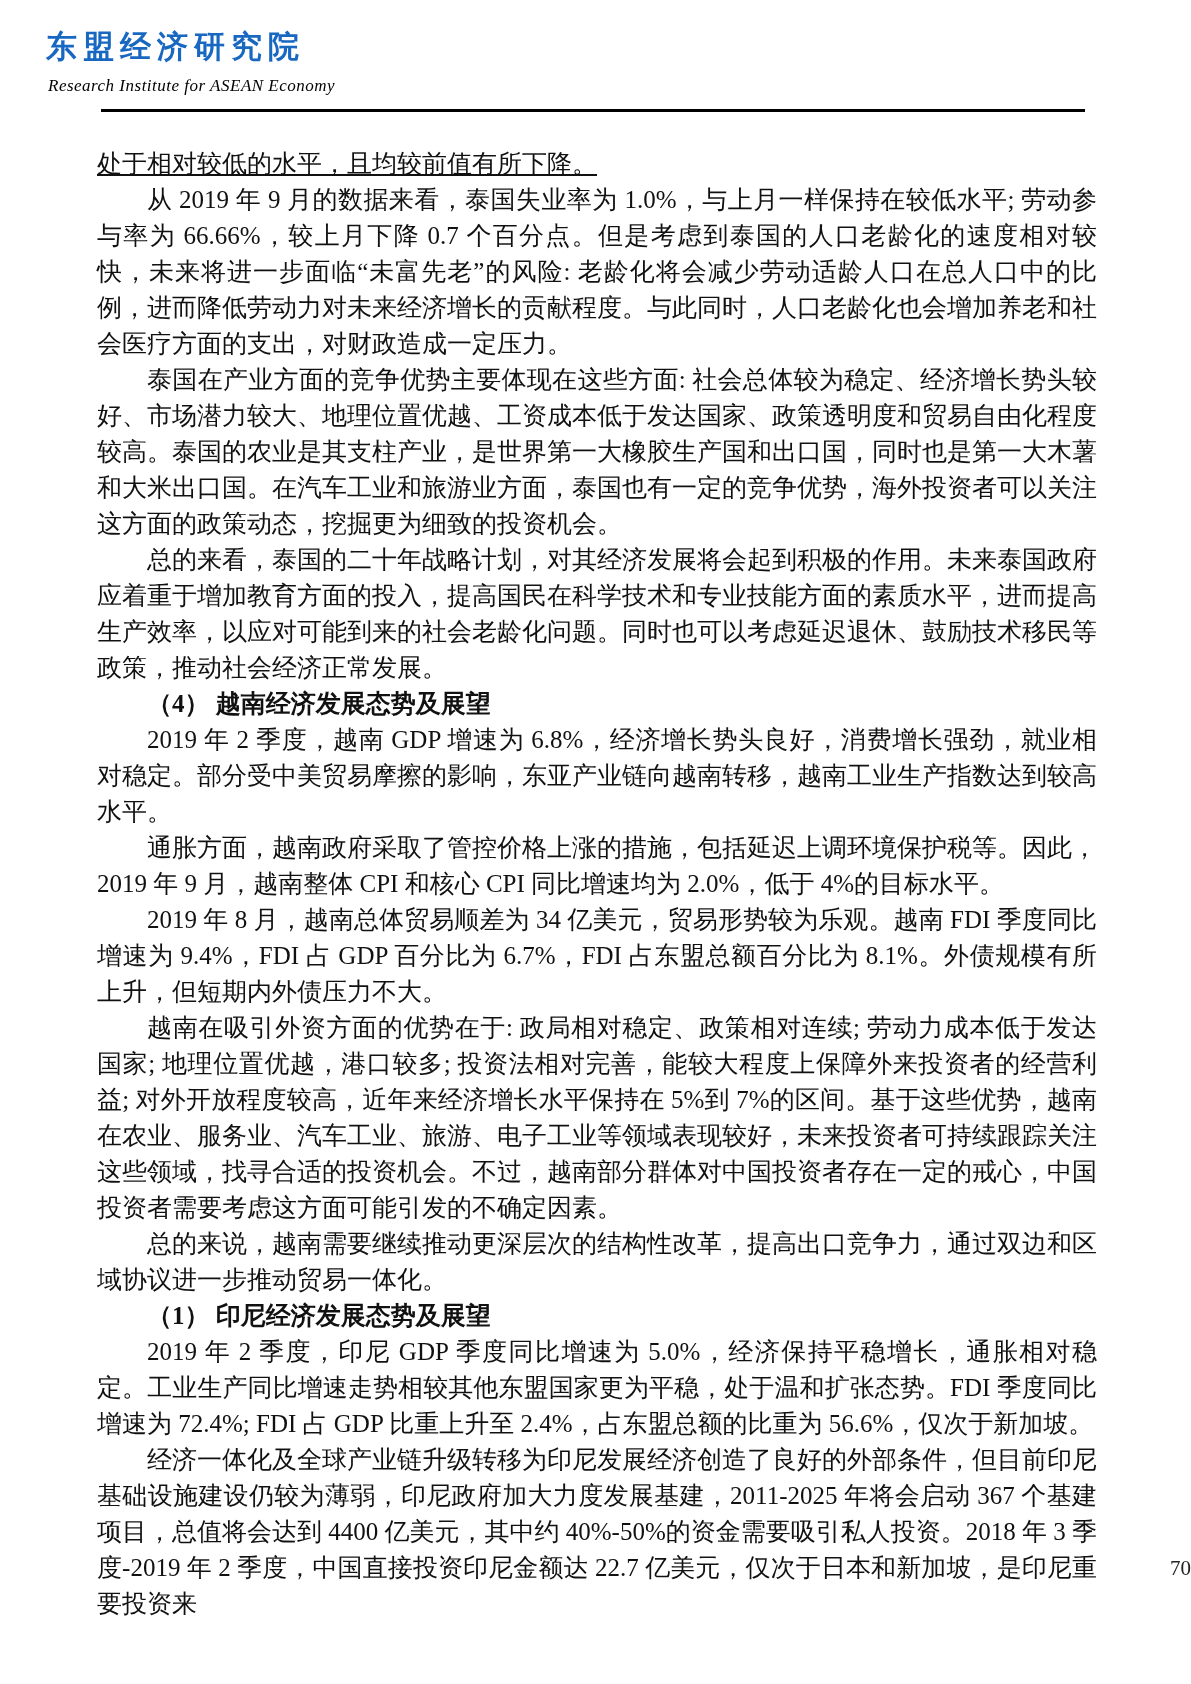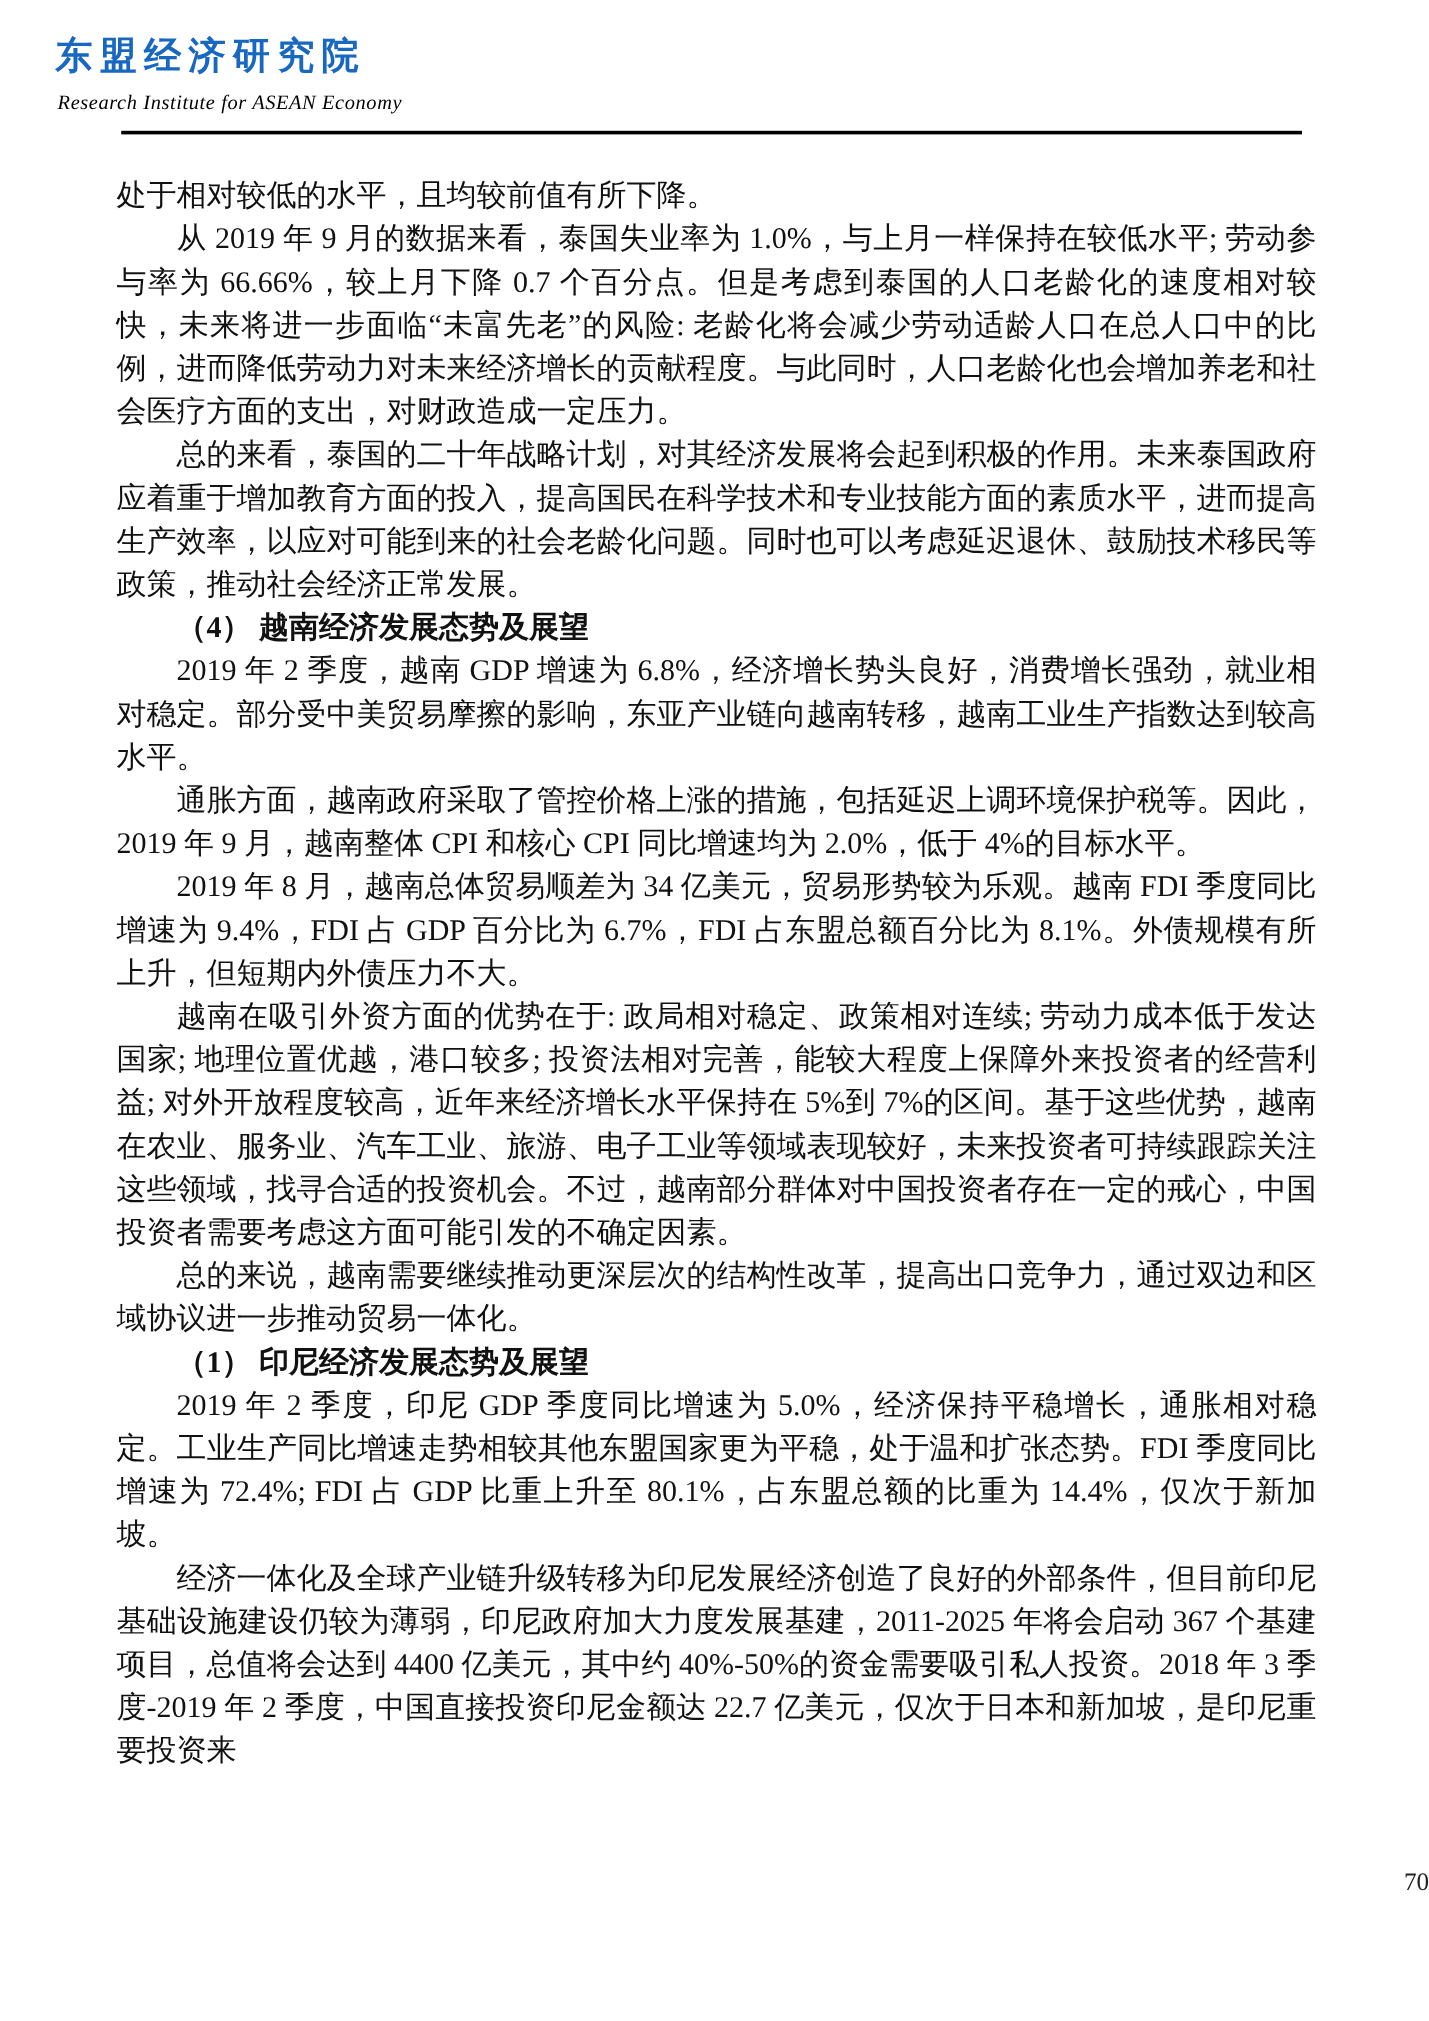--- a/index.html
+++ b/index.html
@@ -46,21 +46,21 @@
     width: 1000px;
     font-size: 25px;
     line-height: 36px;
     color: #111111;
     text-align: justify;
   }
   .doc-body p.para {
     margin: 0;
     text-indent: 2em;
   }
-  .doc-body p.para.no-indent { text-indent: 0; }
+  .doc-body p.para.no-indent { text-indent: 0; text-decoration: underline; }
   .doc-body p.para.heading {
     font-weight: bold;
     font-size: 25px;
   }
   .page-number {
     position: absolute;
     left: 0;
     top: 1556px;
     width: 100%;
     text-align: right;
@@ -75,27 +75,28 @@
 
   <div class="page-header">
     <div class="logo-cn" style="color: rgb(24, 104, 194);">东盟经济研究院</div>
     <div class="logo-en" style="color: #000000;">Research Institute for ASEAN Economy</div>
     <div class="header-rule"></div>
   </div>
 
   <div class="doc-body">
       <p class="para no-indent">处于相对较低的水平，且均较前值有所下降。</p>
       <p class="para">从 2019 年 9 月的数据来看，泰国失业率为 1.0%，与上月一样保持在较低水平; 劳动参与率为 66.66%，较上月下降 0.7 个百分点。但是考虑到泰国的人口老龄化的速度相对较快，未来将进一步面临“未富先老”的风险: 老龄化将会减少劳动适龄人口在总人口中的比例，进而降低劳动力对未来经济增长的贡献程度。与此同时，人口老龄化也会增加养老和社会医疗方面的支出，对财政造成一定压力。</p>
+      <p class="para">泰国在产业方面的竞争优势主要体现在这些方面: 社会总体较为稳定、经济增长势头较好、市场潜力较大、地理位置优越、工资成本低于发达国家、政策透明度和贸易自由化程度较高。泰国的农业是其支柱产业，是世界第一大橡胶生产国和出口国，同时也是第一大木薯和大米出口国。在汽车工业和旅游业方面，泰国也有一定的竞争优势，海外投资者可以关注这方面的政策动态，挖掘更为细致的投资机会。</p>
       <p class="para">总的来看，泰国的二十年战略计划，对其经济发展将会起到积极的作用。未来泰国政府应着重于增加教育方面的投入，提高国民在科学技术和专业技能方面的素质水平，进而提高生产效率，以应对可能到来的社会老龄化问题。同时也可以考虑延迟退休、鼓励技术移民等政策，推动社会经济正常发展。</p>
       <p class="para heading">（4） 越南经济发展态势及展望</p>
       <p class="para">2019 年 2 季度，越南 GDP 增速为 6.8%，经济增长势头良好，消费增长强劲，就业相对稳定。部分受中美贸易摩擦的影响，东亚产业链向越南转移，越南工业生产指数达到较高水平。</p>
       <p class="para">通胀方面，越南政府采取了管控价格上涨的措施，包括延迟上调环境保护税等。因此，2019 年 9 月，越南整体 CPI 和核心 CPI 同比增速均为 2.0%，低于 4%的目标水平。</p>
       <p class="para">2019 年 8 月，越南总体贸易顺差为 34 亿美元，贸易形势较为乐观。越南 FDI 季度同比增速为 9.4%，FDI 占 GDP 百分比为 6.7%，FDI 占东盟总额百分比为 8.1%。外债规模有所上升，但短期内外债压力不大。</p>
       <p class="para">越南在吸引外资方面的优势在于: 政局相对稳定、政策相对连续; 劳动力成本低于发达国家; 地理位置优越，港口较多; 投资法相对完善，能较大程度上保障外来投资者的经营利益; 对外开放程度较高，近年来经济增长水平保持在 5%到 7%的区间。基于这些优势，越南在农业、服务业、汽车工业、旅游、电子工业等领域表现较好，未来投资者可持续跟踪关注这些领域，找寻合适的投资机会。不过，越南部分群体对中国投资者存在一定的戒心，中国投资者需要考虑这方面可能引发的不确定因素。</p>
       <p class="para">总的来说，越南需要继续推动更深层次的结构性改革，提高出口竞争力，通过双边和区域协议进一步推动贸易一体化。</p>
       <p class="para heading">（1） 印尼经济发展态势及展望</p>
-      <p class="para">2019 年 2 季度，印尼 GDP 季度同比增速为 5.0%，经济保持平稳增长，通胀相对稳定。工业生产同比增速走势相较其他东盟国家更为平稳，处于温和扩张态势。FDI 季度同比增速为 72.4%; FDI 占 GDP 比重上升至 80.1%，占东盟总额的比重为 14.4%，仅次于新加坡。</p>
+      <p class="para">2019 年 2 季度，印尼 GDP 季度同比增速为 5.0%，经济保持平稳增长，通胀相对稳定。工业生产同比增速走势相较其他东盟国家更为平稳，处于温和扩张态势。FDI 季度同比增速为 72.4%; FDI 占 GDP 比重上升至 2.4%，占东盟总额的比重为 56.6%，仅次于新加坡。</p>
       <p class="para">经济一体化及全球产业链升级转移为印尼发展经济创造了良好的外部条件，但目前印尼基础设施建设仍较为薄弱，印尼政府加大力度发展基建，2011-2025 年将会启动 367 个基建项目，总值将会达到 4400 亿美元，其中约 40%-50%的资金需要吸引私人投资。2018 年 3 季度-2019 年 2 季度，中国直接投资印尼金额达 22.7 亿美元，仅次于日本和新加坡，是印尼重要投资来</p>
     </div>
 
   <div class="page-number">70</div>
 
 </div>
 
 </body></html>

